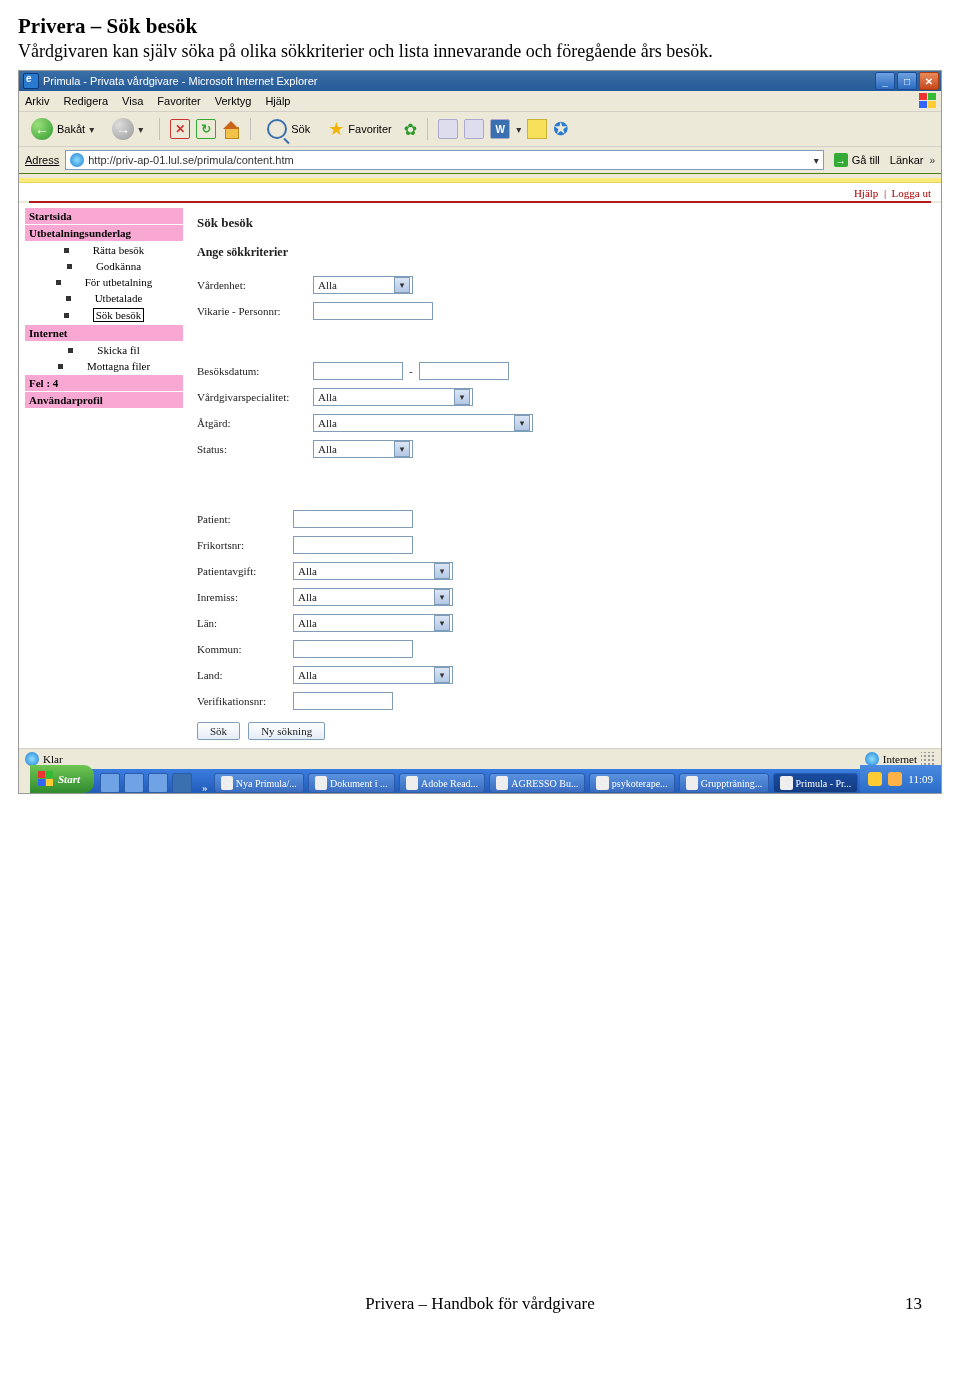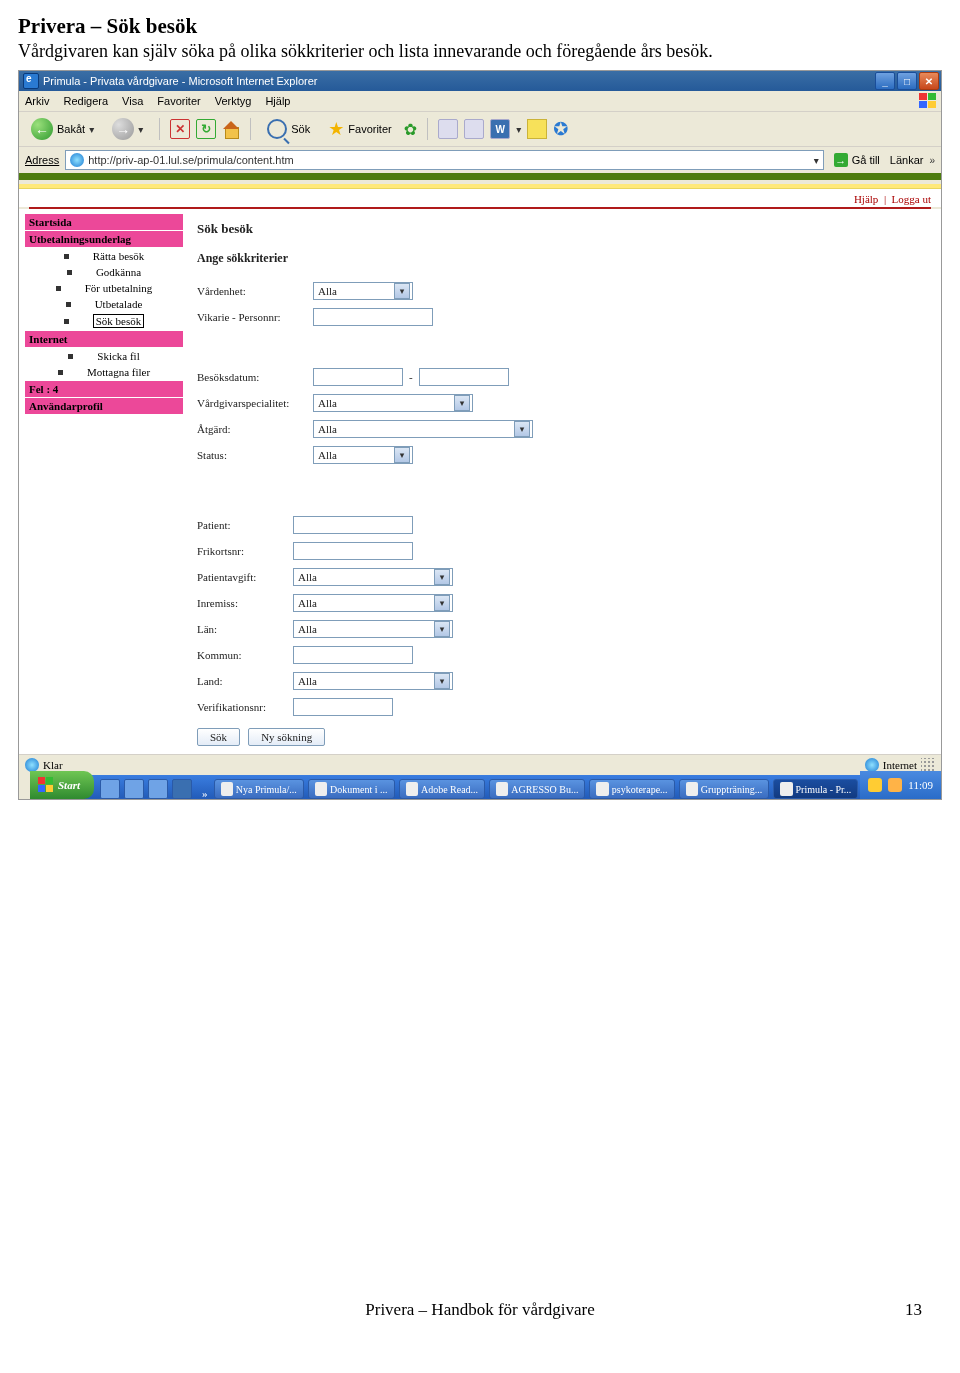--- a/index.html
+++ b/index.html
@@ -43,21 +43,21 @@
   .home:after{content:"";position:absolute;left:1px;top:0;border-left:8px solid transparent;border-right:8px solid transparent;border-bottom:8px solid #c9651a;}
   .mag { width:16px; height:16px; border:2px solid #3a6fb0; border-radius:50%; position:relative; }
   .mag:after{content:"";position:absolute;right:-5px;bottom:-5px;width:7px;height:2px;background:#3a6fb0;transform:rotate(45deg);}
   .star { color:#f3b400; font-size:18px; line-height:1; }
   .clover { color:#2a9a2a; font-size:16px; }
   .tiny { width:18px; height:18px; background:#dde; border:1px solid #aac; border-radius:2px; }
   .yellow-sq { width:18px; height:18px; background:#f7e15a; border:1px solid #cbb338; }
   .msn { color:#2a7ad2; font-size:18px; }
 
   
-  .addrbar { background:#ece9d8; padding:3px 6px; display:flex; align-items:center; gap:6px; border-bottom:7px solid #4d7c0f; }
+  .addrbar { background:#ece9d8; padding:3px 6px; display:flex; align-items:center; gap:6px; border-bottom:1px solid #4d7c0f; }
   .addrbar .lbl { text-decoration:underline; }
   .addr-input { flex:1; height:18px; background:#fff; border:1px solid #7f9db9; display:flex; align-items:center; padding:0 4px; gap:4px; }
   .addr-input .earth { width:14px; height:14px; border-radius:50%; background:radial-gradient(circle,#8fe0ff,#1a7ad2); }
   .go-btn { display:flex; align-items:center; gap:4px; padding:1px 4px; }
   .go-arrow { width:14px; height:14px; background:#3a3; border-radius:2px; color:#fff; font:bold 11px Arial; display:flex; align-items:center; justify-content:center; }
   .chevron { font-size:10px; color:#333; }
 
   
   .banner { background:#fff; padding:6px 10px 0 10px; display:flex; align-items:flex-start; justify-content:space-between; }
   .logo-row { display:flex; align-items:center; gap:8px; }
@@ -67,21 +67,21 @@
   .login-info { font:11px Verdana,sans-serif; color:#333; text-align:left; }
   .login-info td { padding:0 4px; }
   .yellow-strip { height:4px; background:#ffe97a; margin:4px 0 0 0; border-bottom:1px solid #e8d65f; }
   .help-row { text-align:right; font:11px Verdana; color:#a00; padding:4px 10px 2px 0; background:#fff; }
   .help-row span { cursor:pointer; }
   .red-sep { height:2px; background:#b01a1a; margin:0 10px 0 10px; }
 
   
   .content { display:flex; background:#fff; min-height:480px; }
   .sidebar { width:158px; padding:4px 0 0 6px; font:11px Verdana; }
-  .side-hl { background:#ec4899; font-weight:bold; padding:2px 4px; margin:1px 0; }
+  .side-hl { background:#f9a8d4; font-weight:bold; padding:2px 4px; margin:1px 0; }
   .side-item { display:flex; align-items:center; gap:24px; padding:2px 4px;justify-content:center; }
   .bullet { width:5px; height:5px; background:#333; }
   .side-item.active span.txt { border:1px solid #000; padding:0 2px; background:#fff; }
   .main { flex:1; padding:8px 14px; font:11px Verdana; color:#222; }
   .main h2 { font:bold 13px Verdana; margin:4px 0 14px 0; }
   .main h3 { font:bold 12px Verdana; margin:0 0 10px 0; }
   .form-cols { display:flex; gap:40px;flex-direction:column; }
   .form-col .row { display:flex; align-items:center; margin:4px 0; min-height:22px; }
   .form-col .lbl { width:116px; }
   .form-col.right .lbl { width:96px; }

